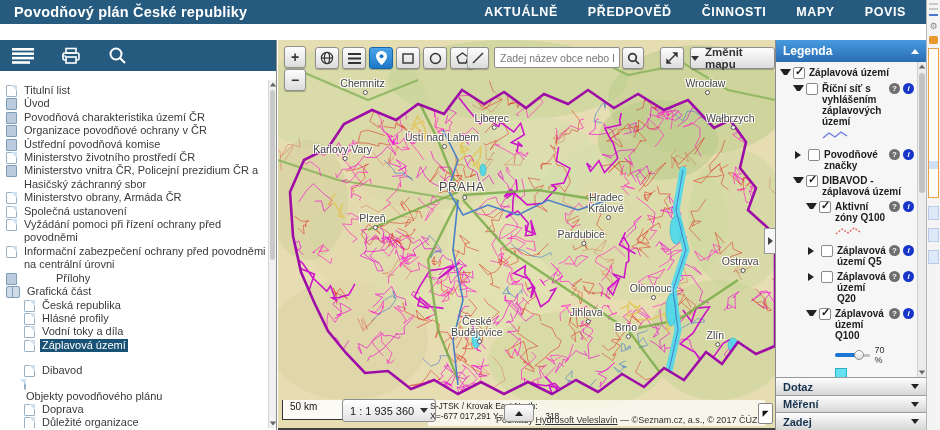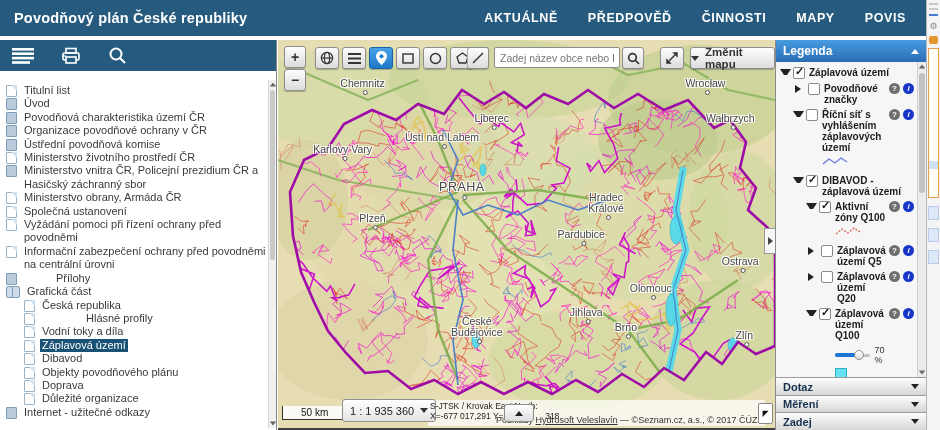--- a/index.html
+++ b/index.html
@@ -1,19 +1,19 @@
 <!DOCTYPE html>
 <html><head>
 <meta charset="utf-8">
 <style>
 *{margin:0;padding:0;box-sizing:border-box}
 html,body{width:940px;height:430px;overflow:hidden;font-family:"Liberation Sans",sans-serif;background:#fff}
 .app{position:relative;width:940px;height:430px;background:#fff}
 
-.hdr{position:absolute;left:0;top:0;width:926px;height:36px;background:#265b7f;display:flex;align-items:center;justify-content:space-between;padding:0 14px;z-index:30}
+.hdr{position:absolute;left:0;top:0;width:926px;height:24px;background:#265b7f;display:flex;align-items:center;justify-content:space-between;padding:0 14px;z-index:30}
 .hdr .title{color:#fff;font-size:14.5px;font-weight:bold;letter-spacing:.2px}
 .hdr nav{display:flex;gap:30px;margin-right:6px}
 .hdr nav span{color:#fff;font-size:12.5px;font-weight:bold;letter-spacing:.6px;cursor:pointer}
 
 .sidebar{position:absolute;left:0;top:40px;width:277px;height:390px;background:#fff;border-right:1px solid #8a8a8a}
 .stoolbar{height:34px;background:#265b7f;display:flex;align-items:center;gap:26px;padding:0 12px;border-bottom:3px solid #fff}
 .tbtn{display:inline-flex;align-items:center;justify-content:center;cursor:pointer}
 .tree{position:absolute;left:0;top:40px;right:8px;bottom:2px;overflow:hidden;padding:4px 0 0 6px}
 .trow{display:flex;align-items:flex-start;line-height:13.4px;font-size:11px;color:#3a3a3a;cursor:pointer}
 .trow .lab{padding:0 2px}
@@ -43,21 +43,21 @@
 .mbtn{position:absolute;height:22px;min-width:22px;background:linear-gradient(#fdfdfd,#dcdcdc);border:1px solid #8e8e8e;border-radius:3px;display:flex;align-items:center;justify-content:center;font-size:14px;color:#333;cursor:pointer;box-shadow:0 1px 1px rgba(0,0,0,.25)}
 .mbtn.active{background:linear-gradient(#4aa3e8,#1e78c8);border-color:#1565a8}
 .mbtn svg{display:block}
 .zin{left:6px;top:6px;width:22px;font-weight:bold}
 .zout{left:6px;top:29px;width:22px;font-weight:bold}
 .srch{position:absolute;left:216px;top:7px;width:126px;height:21px;border:1px solid #8e8e8e;border-radius:2px;font-size:10.5px;padding:0 5px;color:#333;background:#fff}
 .srch::placeholder{color:#777}
 .chmap{padding:0 0;font-size:11.5px;font-weight:bold;color:#333;gap:6px}
 
 .mapbar{position:absolute;left:150px;right:10px;bottom:2px;height:26px;background:rgba(255,255,255,.72)}
-.scalebar{position:absolute;left:4px;bottom:8px;width:86px;height:14px;background:rgba(255,255,255,.85);border:1px solid #333;border-top:none;font-size:10px;color:#111;padding-left:18px;line-height:13px}
+.scalebar{position:absolute;left:4px;bottom:8px;width:86px;height:20px;background:rgba(255,255,255,.85);border:1px solid #333;border-top:none;font-size:10px;color:#111;padding-left:7px;line-height:13px}
 .scalesel{position:absolute;left:64px;bottom:6px;height:23px;background:linear-gradient(#fff,#e3e3e3);border:1px solid #8e8e8e;border-radius:3px;font-size:11px;color:#222;display:flex;align-items:center;gap:6px;padding:0 7px;cursor:pointer}
 .coords{position:absolute;left:152px;bottom:7px;font-size:8.5px;color:#222;line-height:1.2}
 .attrib{position:absolute;left:218px;bottom:3px;font-size:9px;color:#333;white-space:nowrap}
 .attrib .lnk{text-decoration:underline;cursor:pointer}
 .clpsbtn{position:absolute;left:226px;bottom:6px;width:30px;height:18px;background:linear-gradient(#fff,#ddd);border:1px solid #8e8e8e;border-radius:3px;display:flex;align-items:center;justify-content:center;cursor:pointer}
 .cornerbtn{position:absolute;right:2px;bottom:4px;width:15px;height:21px;background:#fff;border:1px solid #888;border-radius:2px;font-size:8px;color:#111;display:flex;align-items:center;justify-content:center;cursor:pointer}
 .expander{position:absolute;right:0;top:188px;width:11px;height:26px;background:#f7f7f7;border:1px solid #999;border-right:none;display:flex;align-items:center;justify-content:center;cursor:pointer}
 .expander i{width:0;height:0;border-top:4px solid transparent;border-bottom:4px solid transparent;border-left:5px solid #444}
 
 .legend{position:absolute;left:775px;top:40px;width:151px;height:390px;background:#f6f6f6;border-left:1px solid #8a8a8a;display:flex;flex-direction:column}
@@ -193,37 +193,37 @@
           <span class="lab">Přílohy</span>
         </div>
         <div class="trow" style="padding-left: 0px;">
           <span class="ic book"></span>
           <span class="lab">Grafická část</span>
         </div>
         <div class="trow" style="padding-left: 18px;">
           <span class="ic page"></span>
           <span class="lab">Česká republika</span>
         </div>
-        <div class="trow" style="padding-left: 18px; gap: 44px;">
+        <div class="trow" style="padding-left: 18px;">
           <span class="ic page"></span>
           <span class="lab">Hlásné profily</span>
         </div>
         <div class="trow" style="padding-left: 18px;">
           <span class="ic page"></span>
           <span class="lab">Vodní toky a díla</span>
         </div>
         <div class="trow" style="padding-left: 18px;">
           <span class="ic page"></span>
           <span class="lab sel">Záplavová území</span>
         </div>
-        <div class="trow" style="padding-left: 18px;">
+        <div class="trow" style="padding-left: 18px; margin-top: 12px;">
           <span class="ic page"></span>
           <span class="lab">Dibavod</span>
         </div>
-        <div class="trow" style="padding-left: 18px;">
+        <div class="trow" style="padding-left: 18px; flex-direction: column;">
           <span class="ic page"></span>
           <span class="lab">Objekty povodňového plánu</span>
         </div>
         <div class="trow" style="padding-left: 18px;">
           <span class="ic page"></span>
           <span class="lab">Doprava</span>
         </div>
         <div class="trow" style="padding-left: 18px;">
           <span class="ic page"></span>
           <span class="lab">Důležité organizace</span>
@@ -591,21 +591,21 @@
         <div class="city" style="left: 33%; top: 25%;">Ústí nad Labem<span class="dot"></span></div>
         <div class="city" style="left: 13%; top: 28%;">Karlovy Vary<span class="dot"></span></div>
         <div class="city major" style="left: 37%; top: 38%;">PRAHA<span class="dot"></span></div>
         <div class="city wrap" style="left: 66%; top: 42%;">Hradec Králové<span class="dot"></span></div>
         <div class="city" style="left: 19%; top: 46%;">Plzeň<span class="dot"></span></div>
         <div class="city" style="left: 61%; top: 50%;">Pardubice<span class="dot"></span></div>
         <div class="city" style="left: 93%; top: 57%;">Ostrava<span class="dot"></span></div>
         <div class="city" style="left: 75%; top: 64%;">Olomouc<span class="dot"></span></div>
         <div class="city" style="left: 62%; top: 70%;">Jihlava<span class="dot"></span></div>
         <div class="city" style="left: 70%; top: 74%;">Brno<span class="dot"></span></div>
-        <div class="city" style="left: 88%; top: 76%; margin-left: 29px;">Zlín<span class="dot"></span></div>
+        <div class="city" style="left: 88%; top: 76%;">Zlín<span class="dot"></span></div>
         <div class="city wrap" style="left: 40%; top: 74%;">České Budějovice<span class="dot"></span></div>
       </div>
 
     <div class="mtb">
       <div class="mbtn zin">+</div>
       <div class="mbtn zout">−</div>
       <div class="mbtn" style="left:37px;top:7px;width:24px">
         <svg width="14" height="14" viewBox="0 0 14 14" fill="none" stroke="#333" stroke-width="1.2">
             <circle cx="7" cy="7" r="5.6"></circle>
             <ellipse cx="7" cy="7" rx="2.6" ry="5.6"></ellipse>
@@ -702,36 +702,36 @@
         <i class="caret-d"></i>
       </div>
     <div class="lrow" style="padding-left: 0px;">
           <i class="arr down"></i>
           <span class="cb on"></span>
           <div class="lbody">
             <span class="llabel">Záplavová území</span>
           </div>
         </div>
         <div class="lrow" style="padding-left: 13px;">
+          <i class="arr down"></i>
+          <span class="cb"></span>
+          <div class="lbody"><span class="llabel">Říční síť s vyhlášením záplavových území</span><svg width="26" height="10" class="swatch">
+              <polyline points="1,8 7,3 13,7 19,2 25,6" fill="none" stroke="#6b7ce0" stroke-width="1.4"></polyline>
+            </svg></div>
+          <span class="licons">
+            <span class="hlp"></span>
+            <span class="inf"></span>
+          </span>
+        </div>
+        <div class="lrow" style="padding-left: 13px;">
           <i class="arr right"></i>
           <span class="cb"></span>
           <div class="lbody">
             <span class="llabel">Povodňové značky</span>
           </div>
-          <span class="licons">
-            <span class="hlp"></span>
-            <span class="inf"></span>
-          </span>
-        </div>
-        <div class="lrow" style="padding-left: 13px;">
-          <i class="arr down"></i>
-          <span class="cb"></span>
-          <div class="lbody"><span class="llabel">Říční síť s vyhlášením záplavových území</span><svg width="26" height="10" class="swatch">
-              <polyline points="1,8 7,3 13,7 19,2 25,6" fill="none" stroke="#6b7ce0" stroke-width="1.4"></polyline>
-            </svg></div>
           <span class="licons">
             <span class="hlp"></span>
             <span class="inf"></span>
           </span>
         </div>
         <div class="lrow" style="padding-left: 13px;">
           <i class="arr down"></i>
           <span class="cb on"></span>
           <div class="lbody">
             <span class="llabel">DIBAVOD - záplavová území</span>

